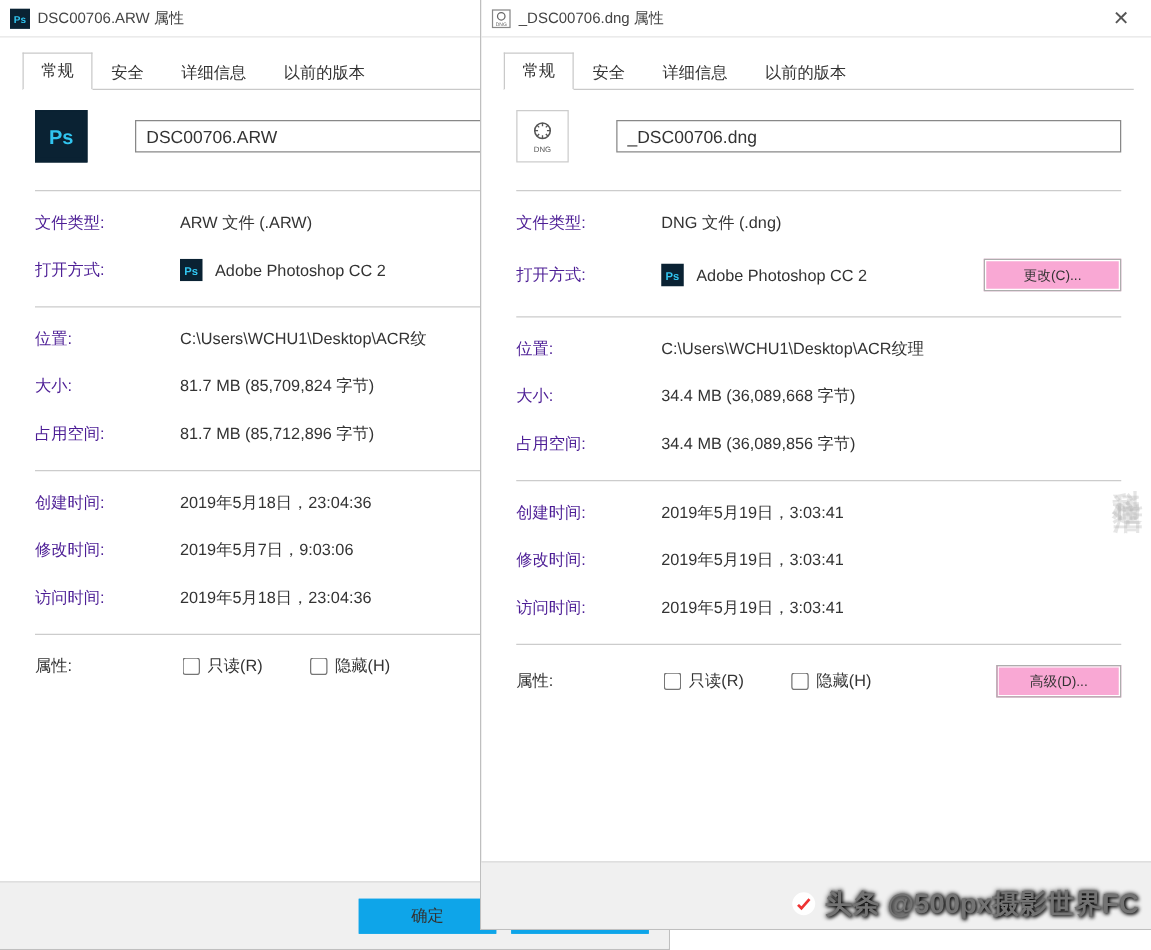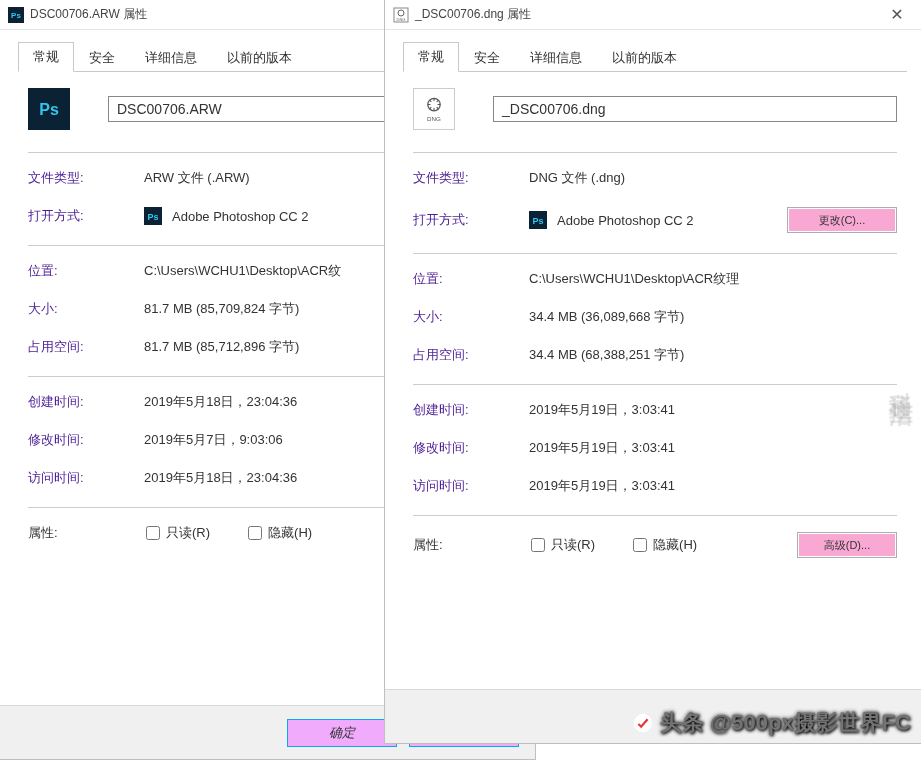--- a/index.html
+++ b/index.html
@@ -99,23 +99,23 @@
     border-top:1px solid #d9d9d9;
     background:#f0f0f0;
     display:flex;
     justify-content:flex-end;
     align-items:center;
     gap:12px;
     padding: 0 16px;
   }
   .fbtn {
     min-width: 110px; height:28px;
-    border:1px solid #0ea5e9; background:#f0abfc;
+    border:1px solid #0ea5e9; background:#0ea5e9;
     display:flex; align-items:center; justify-content:center;
-    font-size:13px; cursor:pointer;font-style:italic;
+    font-size:13px; cursor:pointer;
   }
   .watermark {
     position:absolute; right:10px; bottom:22px;
     font-size: 22px; font-weight:700; color:#737373;
     text-shadow: 0 0 4px #000, 1px 1px 3px #000;
     display:flex; align-items:center; gap:6px;
     pointer-events:none;
   }
   .wm-side {
     position:absolute; right:4px; top:50%;
@@ -282,21 +282,21 @@
       <div class="kv">
           <div class="k">位置:</div>
           <div class="v clipv">C:\Users\WCHU1\Desktop\ACR纹理</div>
         </div>
       <div class="kv">
           <div class="k">大小:</div>
           <div class="v">34.4 MB (36,089,668 字节)</div>
         </div>
       <div class="kv">
           <div class="k">占用空间:</div>
-          <div class="v">34.4 MB (68,388,251 字节)</div>
+          <div class="v">34.4 MB (36,089,856 字节)</div>
         </div>
       <hr class="sep">
       <div class="kv">
           <div class="k">创建时间:</div>
           <div class="v">2019年5月19日，3:03:41</div>
         </div>
       <div class="kv">
           <div class="k">修改时间:</div>
           <div class="v">2019年5月19日，3:03:41</div>
         </div>

